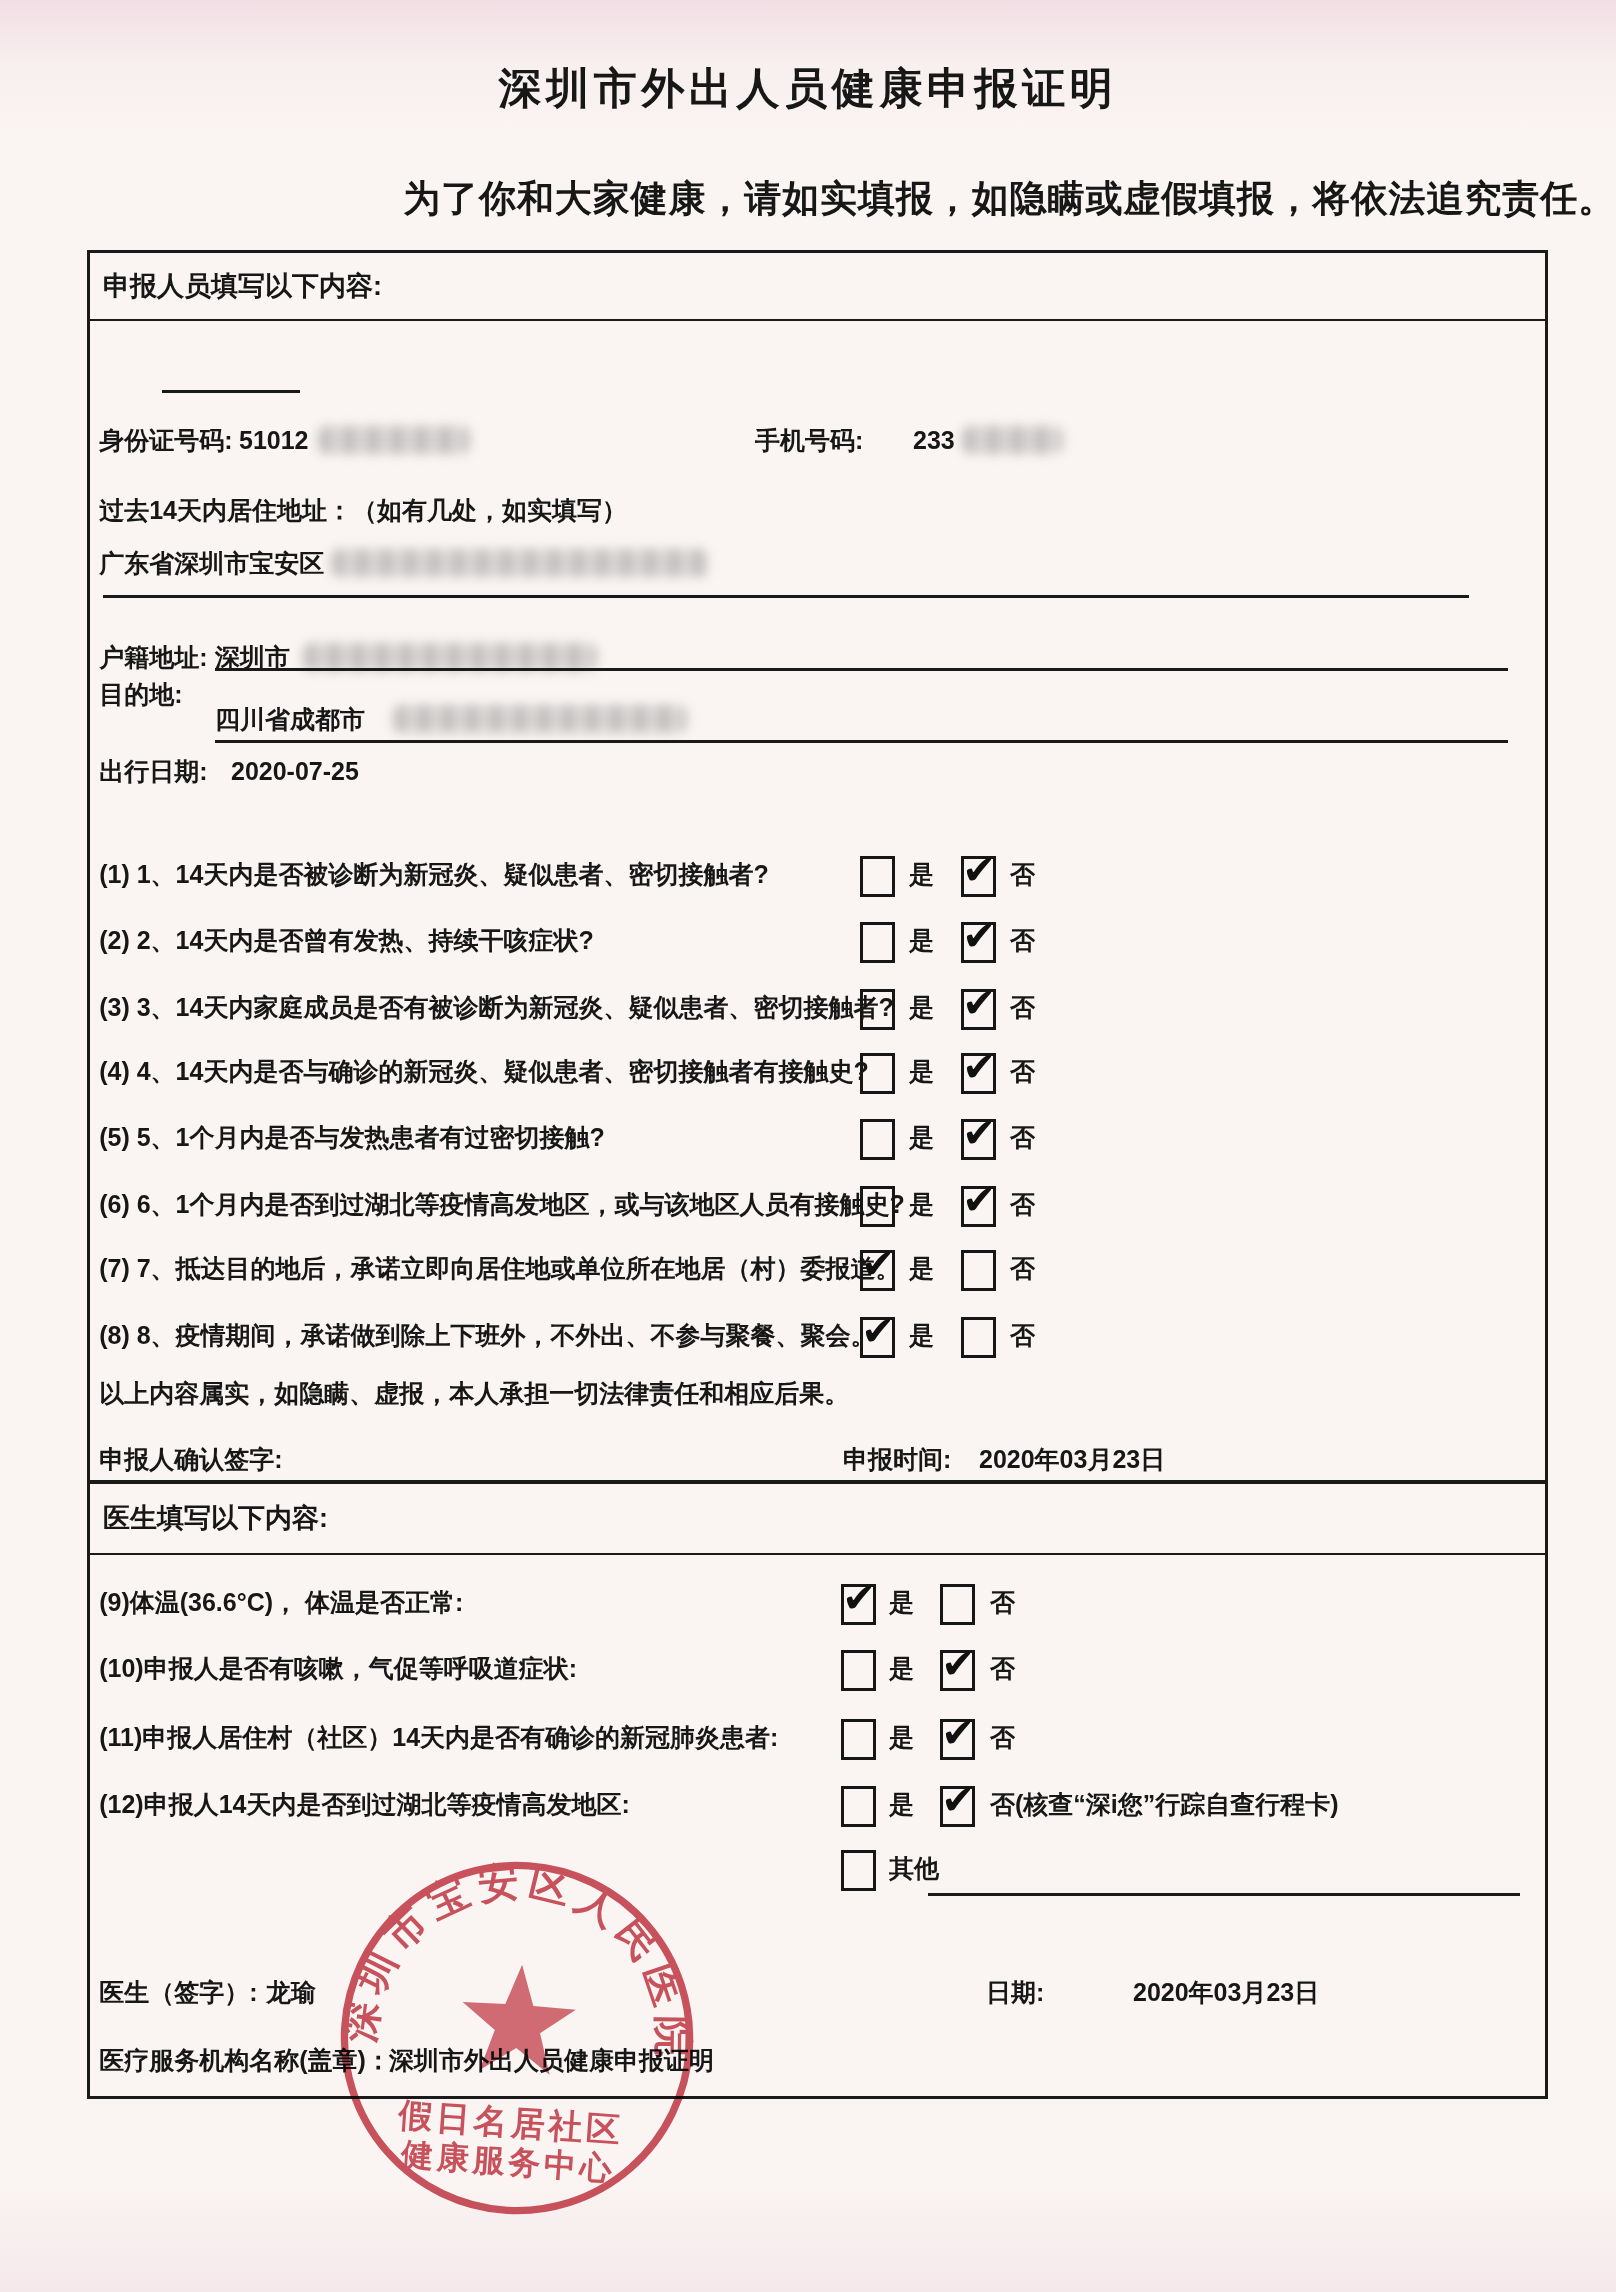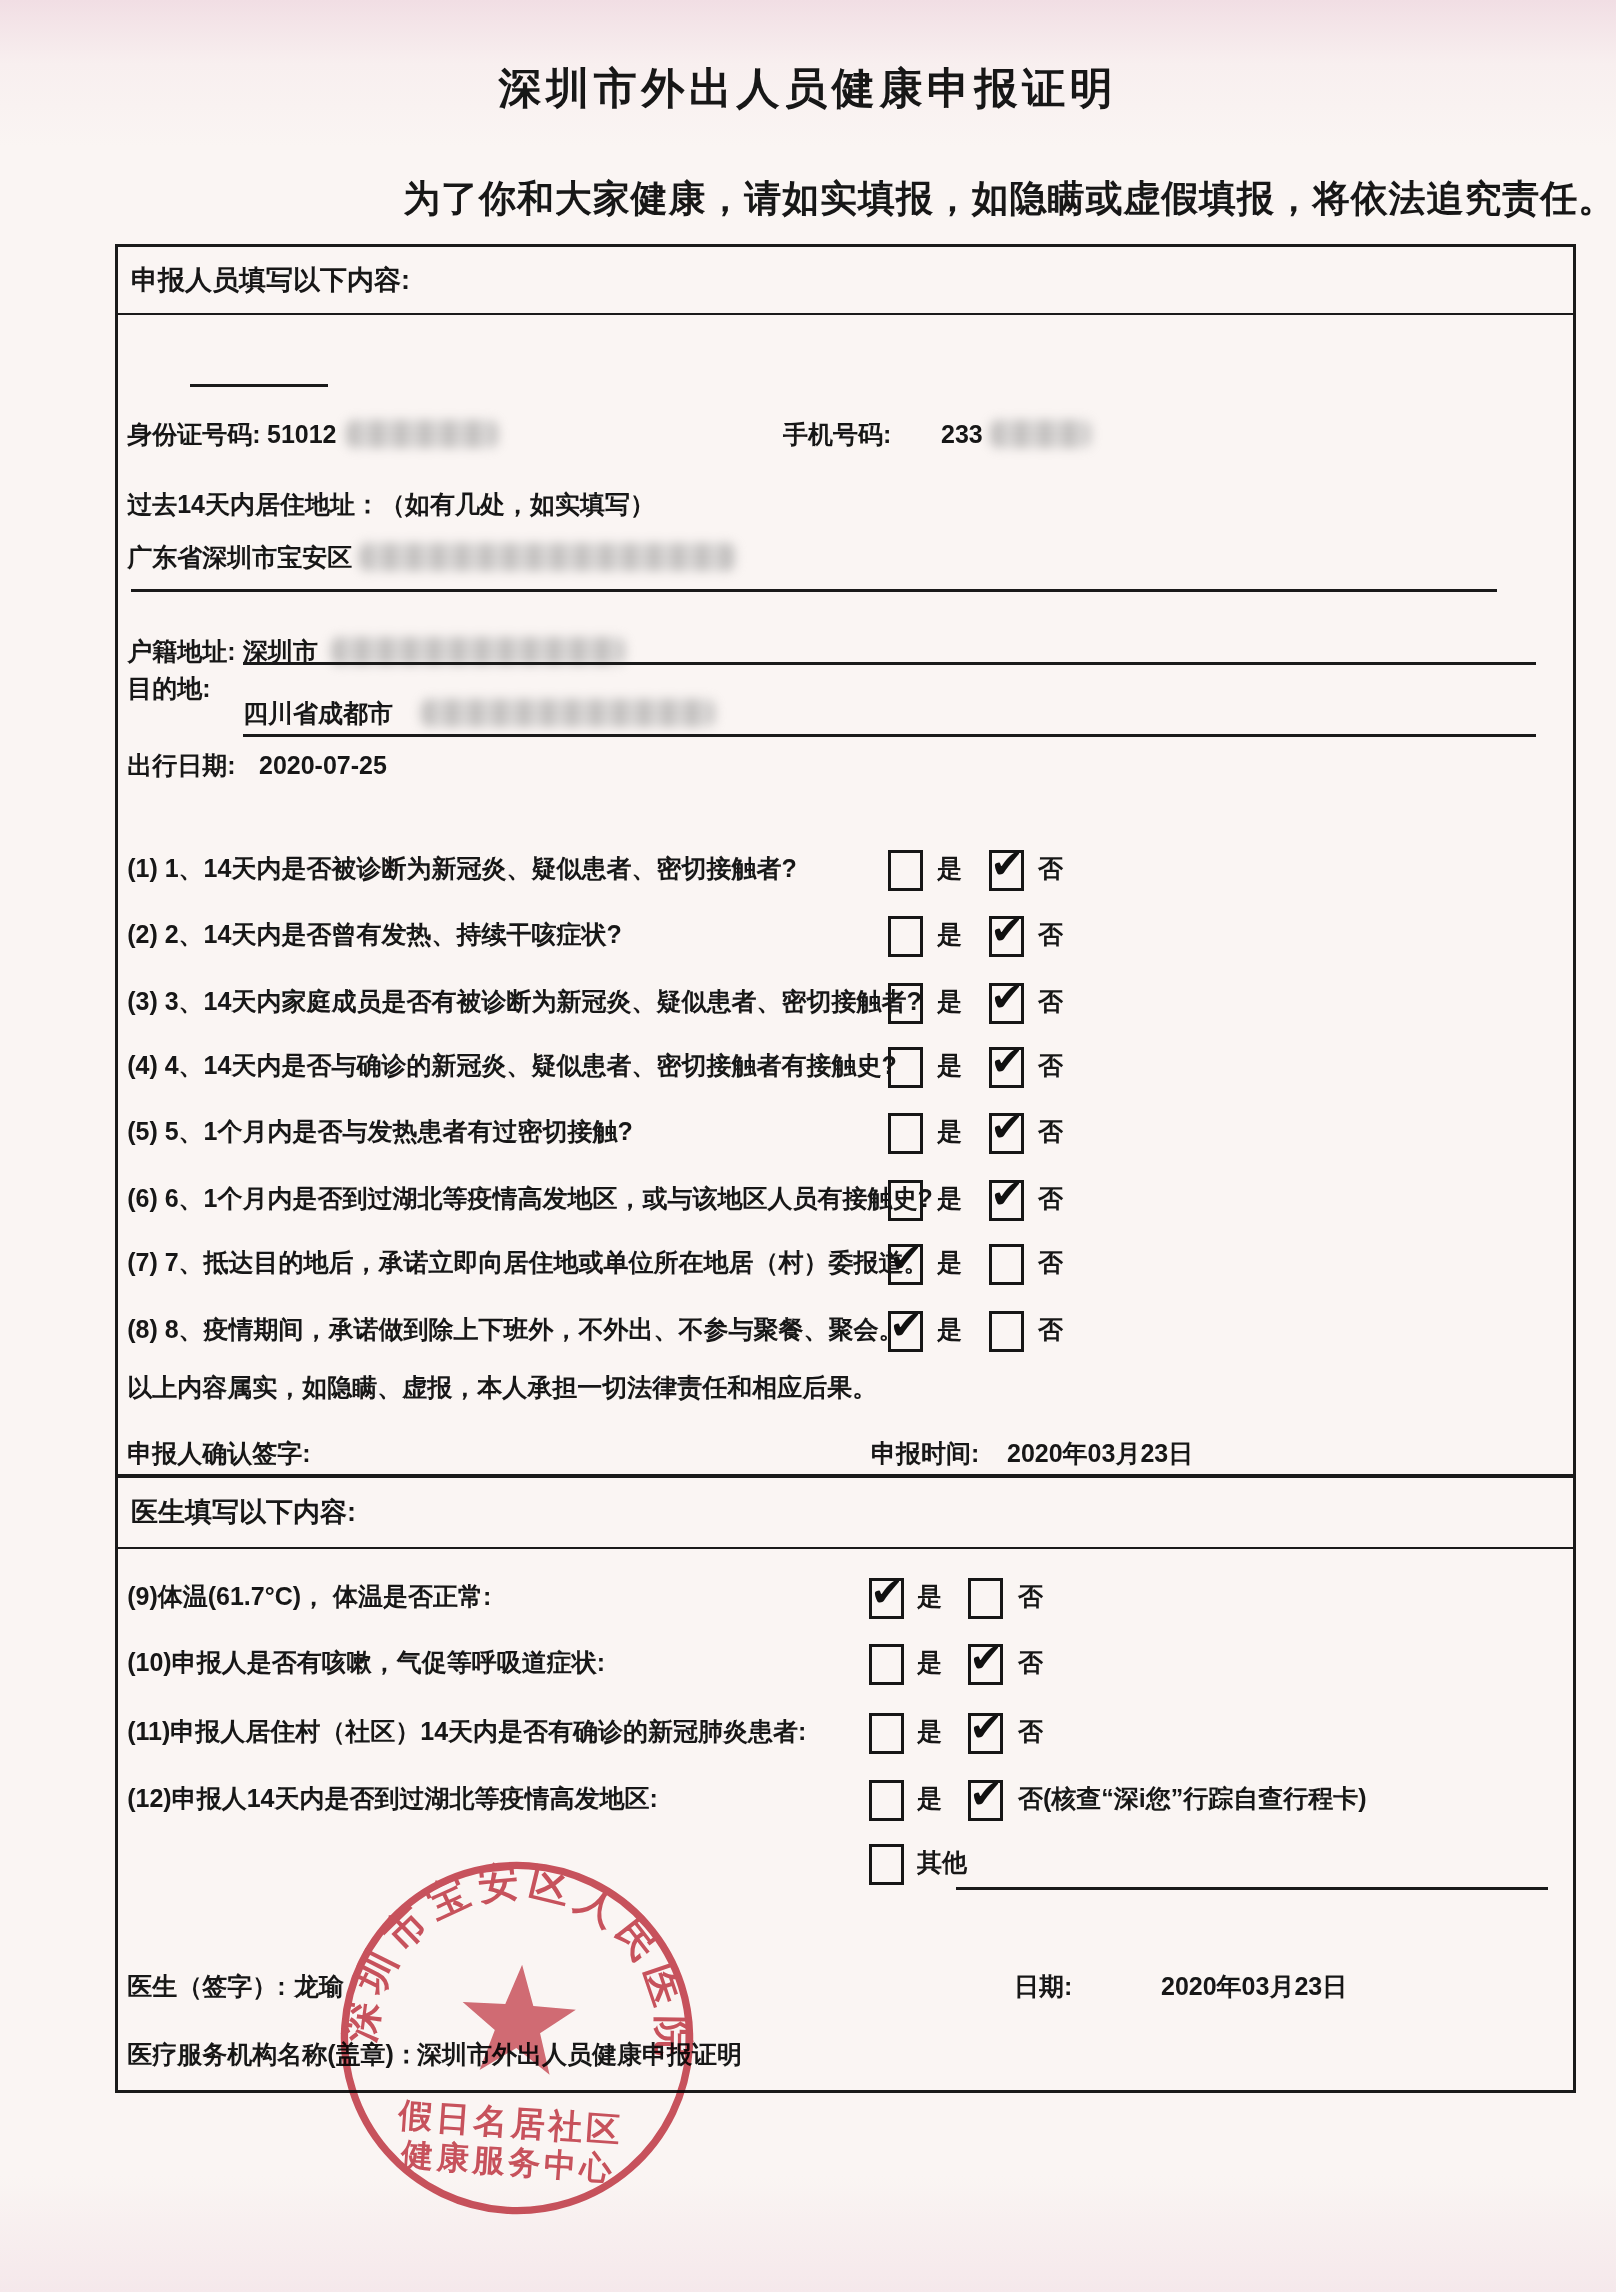--- a/index.html
+++ b/index.html
@@ -2,21 +2,21 @@
 <html style="font-size:14.7px"><head>
 <meta charset="utf-8">
 <style>
   html,body{margin:0;padding:0;background:#e9e4e2;}
   .page{position:relative;width:1616px;height:2292px;overflow:hidden;
     font-family:"Liberation Sans","DejaVu Sans",sans-serif;color:#171717;
     background:linear-gradient(180deg,#f1dee4 0px,#f8efef 64px,#faf5f3 147px,#faf5f3 2176px,#f5e8eb 2292px);}
   .title{position:absolute;top:48px;left:0;width:100%;text-align:center;
     font-family:"Liberation Serif","DejaVu Serif",serif;font-size:43px;font-weight:700;letter-spacing:4.6px;margin-top:12px;}
   .subtitle{position:absolute;top:174px;left:0;width:100%;text-align:right;font-size:37px;font-weight:700;letter-spacing:0.9px;}
-  .formbox{position:absolute;left:87px;top:244px;width:1455px;height:1843px;border:3.7px solid #1a1a1a;margin-left:28px;}
+  .formbox{position:absolute;left:87px;top:250px;width:1455px;height:1843px;border:3.7px solid #1a1a1a;}
   .sechead{position:absolute;left:13px;white-space:nowrap;font-size:27px;font-weight:700;}
   .hline{position:absolute;left:0;width:100%;border-top:2.8px solid #1a1a1a;}
   .hline.thick{border-top-width:4.6px;}
   .uline{position:absolute;border-top:3.7px solid #1a1a1a;}
   .row{position:absolute;left:0;width:100%;height:42px;font-size:25px;font-weight:600;line-height:40px;}
   .lab{position:absolute;white-space:nowrap;top:0;}
   .b700{font-weight:700;}
   .cb{position:absolute;top:1.8px;width:29px;height:35px;border:3.7px solid #161616;background:transparent;}
   .cb.checked::after{content:"\2714";position:absolute;left:-1.8px;top:-11px;font-size:40px;line-height:44px;
     font-weight:700;color:#101010;font-family:"DejaVu Sans",sans-serif;}
@@ -143,21 +143,21 @@
       <span class="lab" style="left:9.2px">申报人确认签字:</span>
       <span class="lab" style="left:753px">申报时间:</span>
       <span class="lab" style="left:889px">2020年03月23日</span>
     </div>
 
     <div class="hline thick" style="top:1227px"></div>
     <div class="sechead" style="top:1247px">医生填写以下内容:</div>
     <div class="hline" style="top:1300px"></div>
 
     <div class="row" style="top:1329px">
-      <span class="lab" style="left:9.2px">(9)体温(61.7°C)， 体温是否正常:</span>
+      <span class="lab" style="left:9.2px">(9)体温(36.6°C)， 体温是否正常:</span>
       <span class="cb checked" style="left:751px"></span>
       <span class="lab" style="left:799px">是</span>
       <span class="cb" style="left:850px"></span>
       <span class="lab" style="left:900px">否</span>
     </div>
     <div class="row" style="top:1395px">
       <span class="lab" style="left:9.2px">(10)申报人是否有咳嗽，气促等呼吸道症状:</span>
       <span class="cb" style="left:751px"></span>
       <span class="lab" style="left:799px">是</span>
       <span class="cb checked" style="left:850px"></span>

